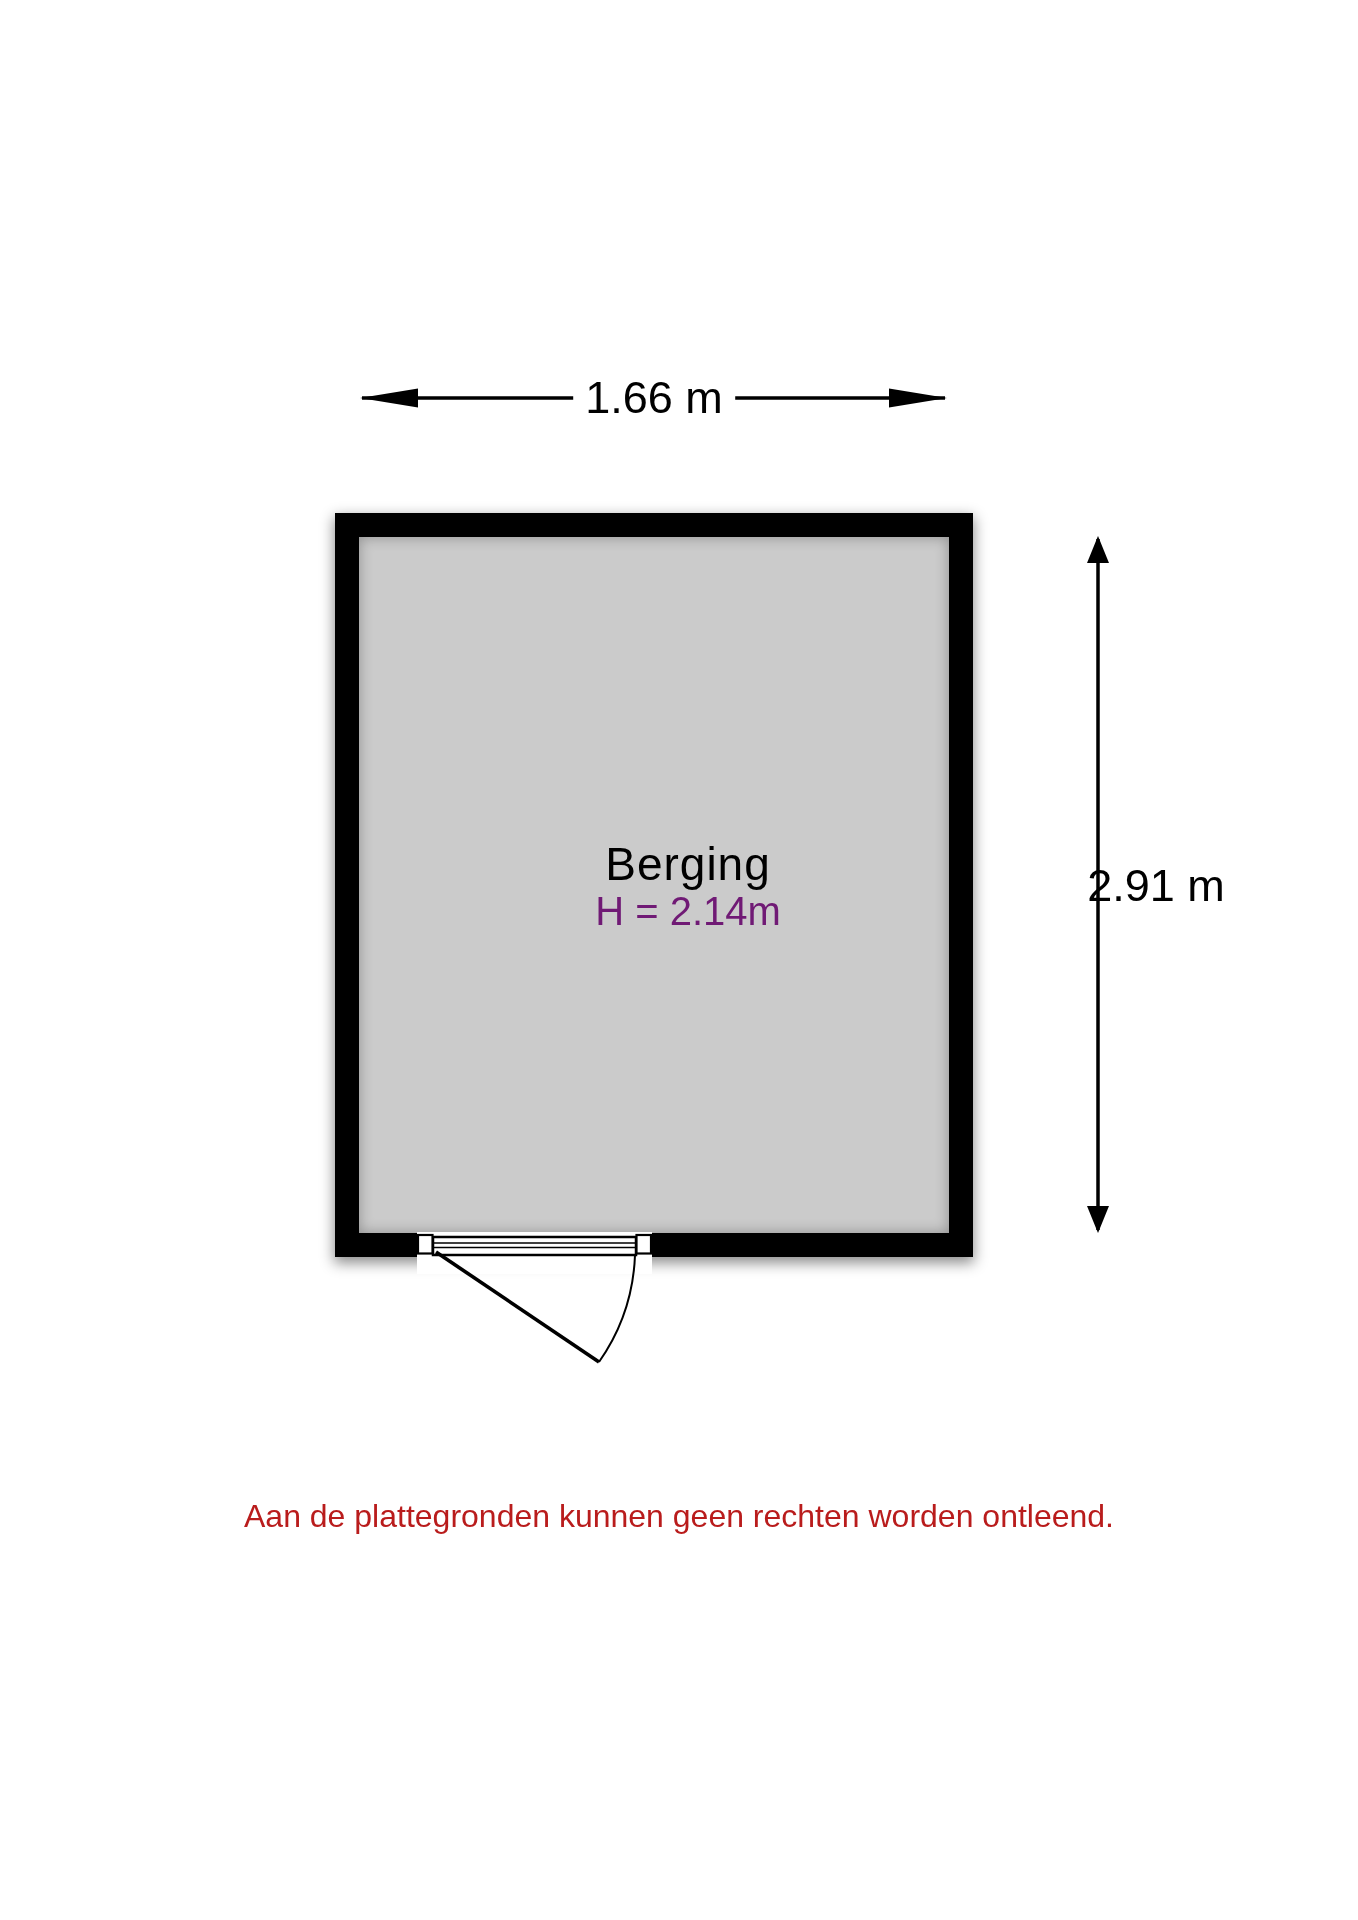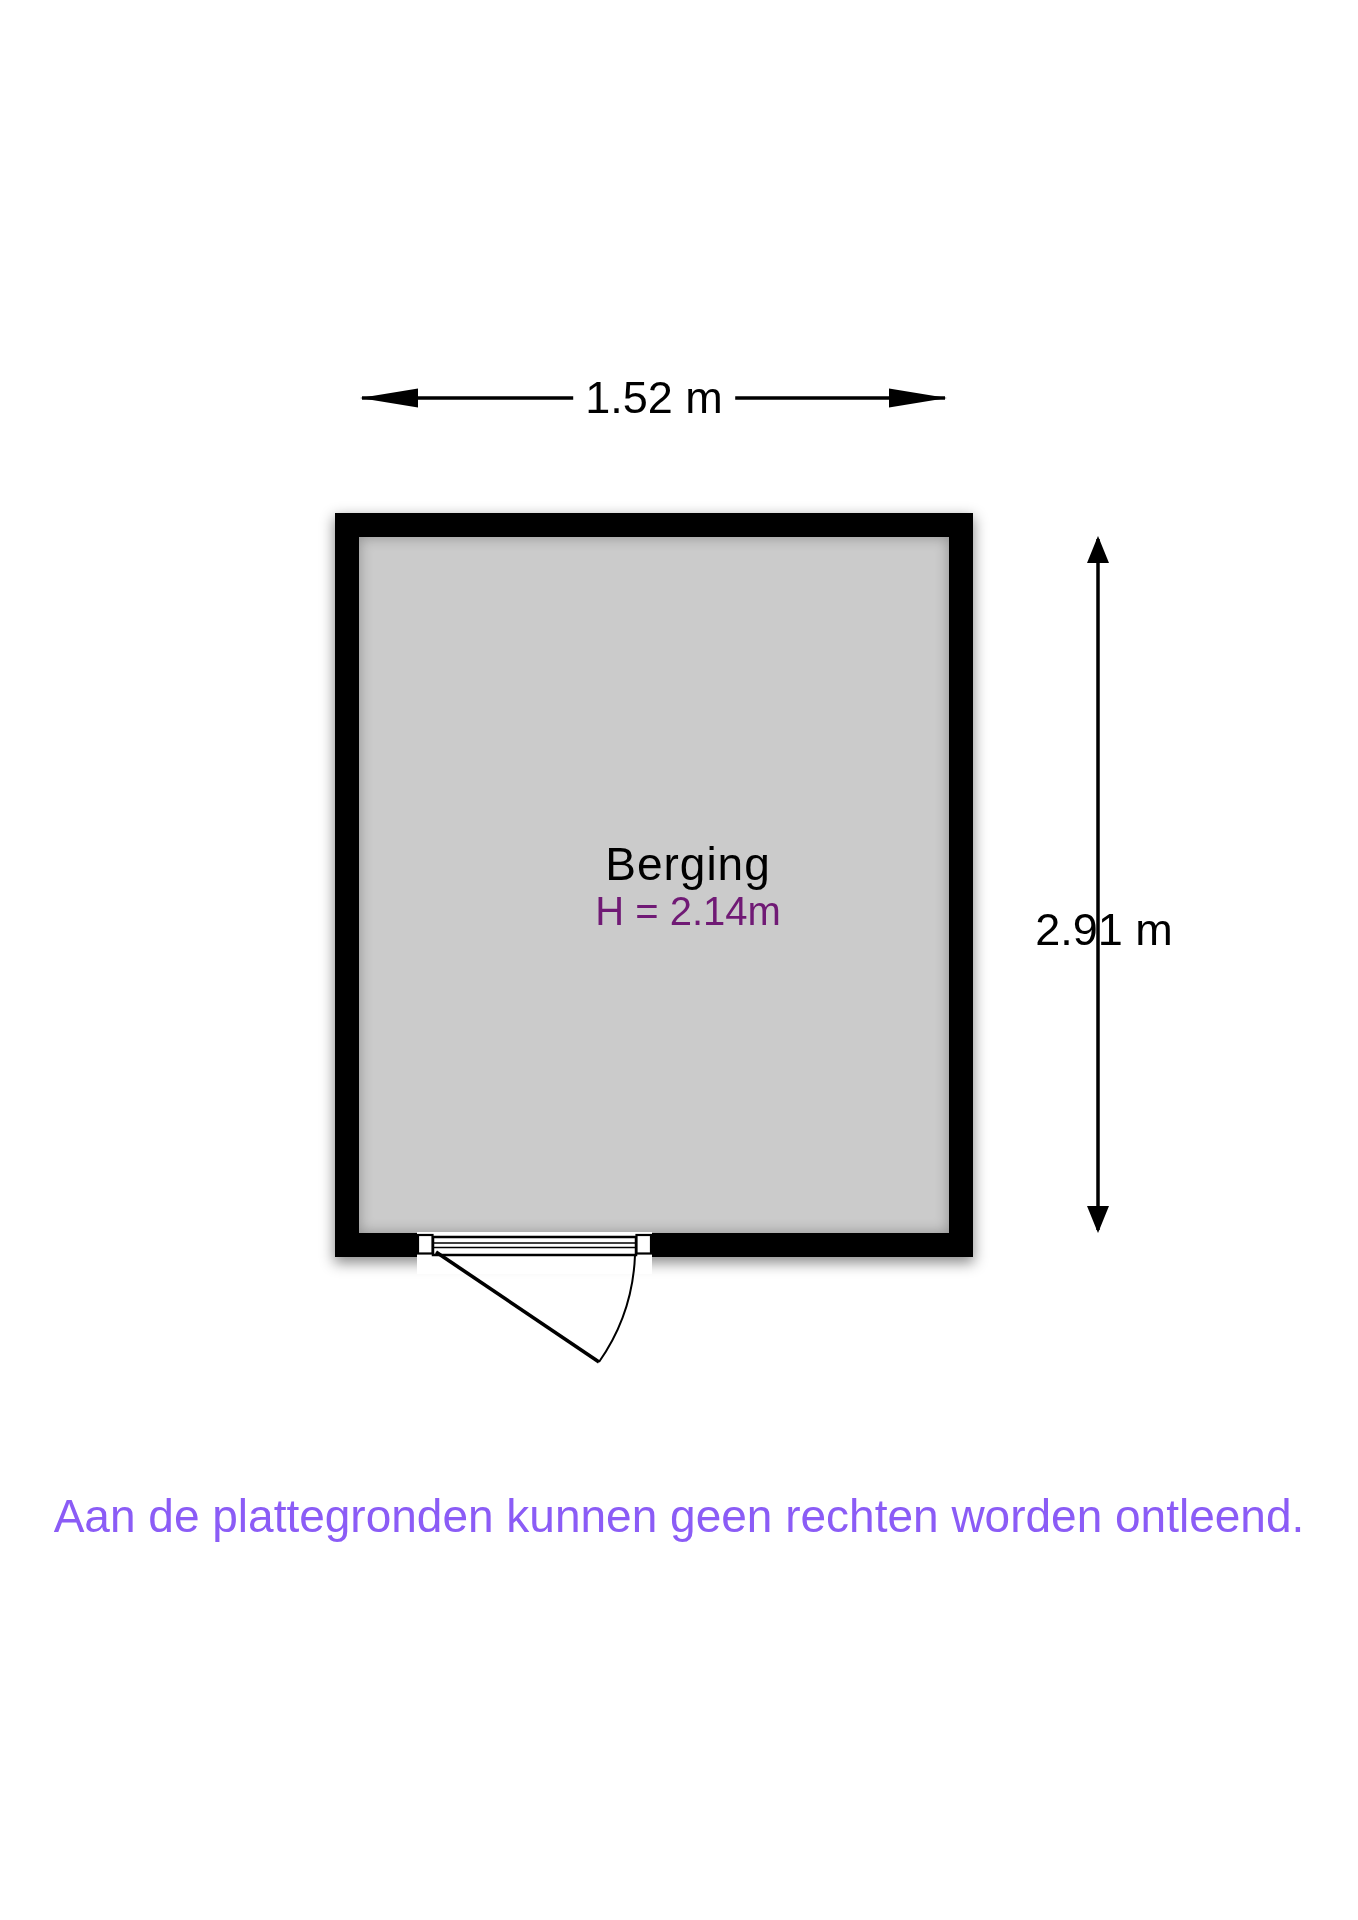--- a/index.html
+++ b/index.html
@@ -67,35 +67,34 @@
     color: #000000;
     z-index: 3;
   }
   .dim-label-width {
     left: 654px;
     top: 398px;
     background: #ffffff;
     padding: 0 12px;
   }
   .dim-label-height {
-    left: 1104px;
+    left: 1156px;
     top: 886px;
     background: transparent;
-    margin-top: 44px;
   }
   .disclaimer {
     position: absolute;
     left: 0;
     top: 1492px;
     width: 1358px;
     text-align: center;
-    font-size: 46px;
+    font-size: 32px;
     line-height: 48px;
     white-space: nowrap;
-    color: #8b5cf6;
+    color: #b91c1c;
     z-index: 3;
   }
 </style>
 </head>
 <body>
 
 <div class="canvas">
 
   <div class="room"></div>
 
@@ -128,18 +127,18 @@
 
       <path d="M 635 1255 A 199 199 0 0 1 599 1362" fill="none" stroke="#000000" stroke-width="2"></path>
     </g>
   </svg>
 
   <div class="room-label">
     <div class="room-name">Berging</div>
     <div class="room-height">H = 2.14m</div>
   </div>
 
-  <div class="dim-label dim-label-width">1.52 m</div>
+  <div class="dim-label dim-label-width">1.66 m</div>
   <div class="dim-label dim-label-height">2.91 m</div>
 
   <div class="disclaimer">Aan de plattegronden kunnen geen rechten worden ontleend.</div>
 
 </div>
 
 </body></html>

